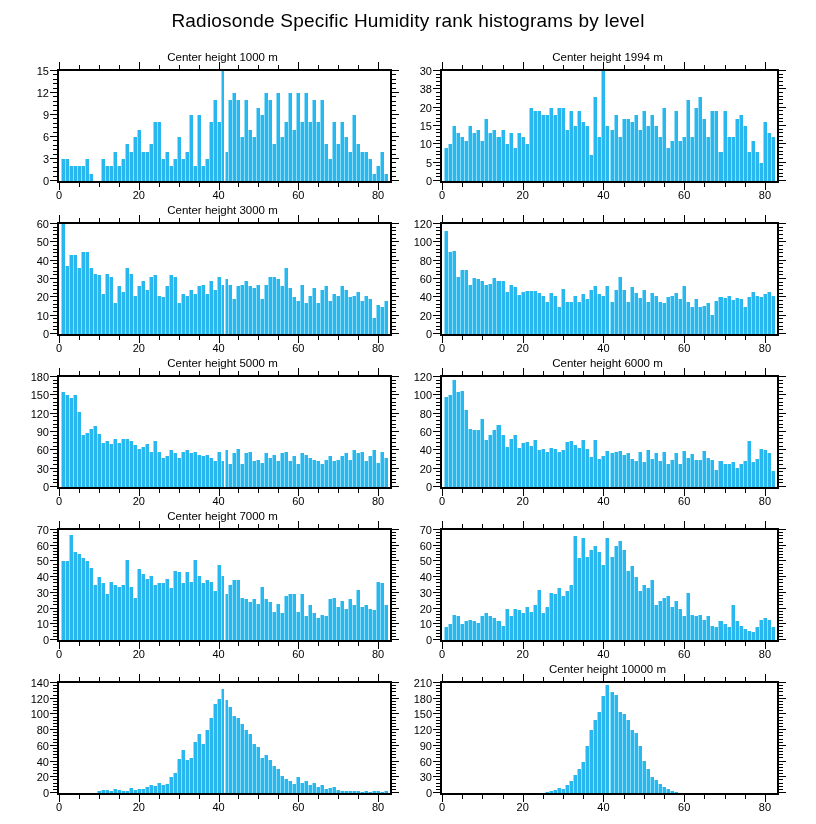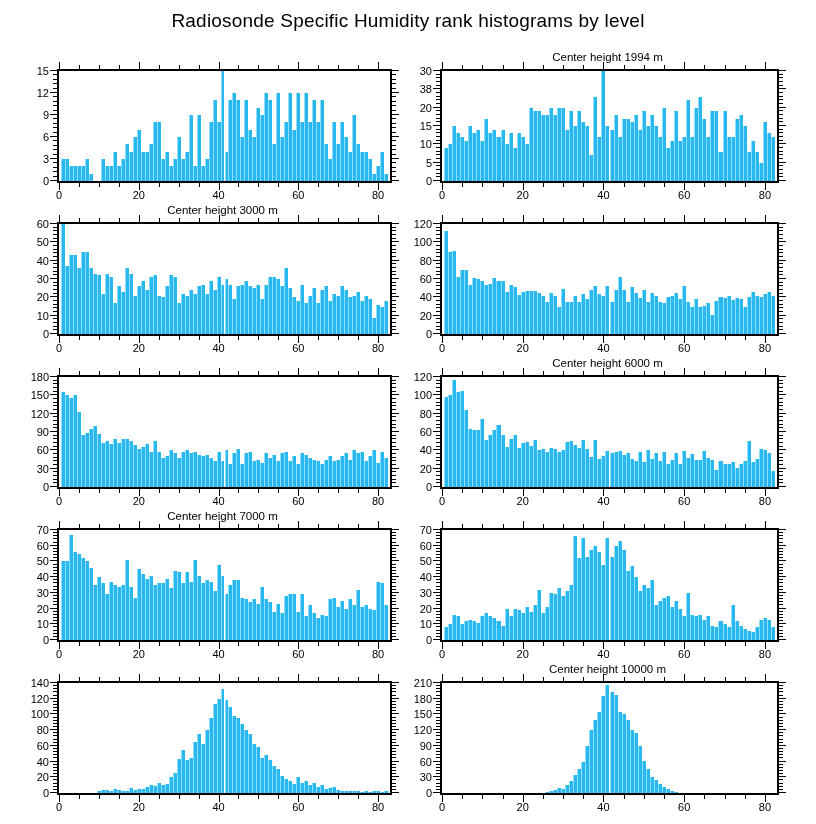--- a/index.html
+++ b/index.html
@@ -25,20 +25,21 @@
   .ylab{position:absolute;right:calc(100% + 10px);width:34px;text-align:right;
         font-size:11px;line-height:12px;height:12px;}
 </style>
 </head>
 <body>
 
 <div class="main-title">Radiosonde Specific Humidity rank histograms by level</div>
 
 <div id="charts">
   <div class="cell col-left">
+      <div class="sub-title">Center height 1000 m</div>
       <div class="frame">
         <div class="bar" style="left: 0.60241%; width: 1.20482%; height: 20%; background: rgb(41, 183, 240); border-left: 1px solid rgb(142, 222, 250);"></div>
         <div class="bar" style="left: 1.80723%; width: 1.20482%; height: 20%; background: rgb(41, 183, 240); border-left: 1px solid rgb(142, 222, 250);"></div>
         <div class="bar" style="left: 3.01205%; width: 1.20482%; height: 13.3333%; background: rgb(41, 183, 240); border-left: 1px solid rgb(142, 222, 250);"></div>
         <div class="bar" style="left: 4.21687%; width: 1.20482%; height: 13.3333%; background: rgb(41, 183, 240); border-left: 1px solid rgb(142, 222, 250);"></div>
         <div class="bar" style="left: 5.42169%; width: 1.20482%; height: 13.3333%; background: rgb(41, 183, 240); border-left: 1px solid rgb(142, 222, 250);"></div>
         <div class="bar" style="left: 6.62651%; width: 1.20482%; height: 13.3333%; background: rgb(41, 183, 240); border-left: 1px solid rgb(142, 222, 250);"></div>
         <div class="bar" style="left: 7.83133%; width: 1.20482%; height: 20%; background: rgb(41, 183, 240); border-left: 1px solid rgb(142, 222, 250);"></div>
         <div class="bar" style="left: 9.03614%; width: 1.20482%; height: 6.66667%; background: rgb(41, 183, 240); border-left: 1px solid rgb(142, 222, 250);"></div>
         <div class="bar" style="left: 12.6506%; width: 1.20482%; height: 20%; background: rgb(41, 183, 240); border-left: 1px solid rgb(142, 222, 250);"></div>
@@ -790,20 +791,21 @@
         <div class="tick ytick" style="bottom: 93.3333%; width: 4px; right: calc(100% + 2px);"></div>
         <div class="tick ytick" style="bottom: 93.3333%; width: 4px; left: calc(100% + 2px);"></div>
         <div class="tick ytick" style="bottom: 96.6667%; width: 4px; right: calc(100% + 2px);"></div>
         <div class="tick ytick" style="bottom: 96.6667%; width: 4px; left: calc(100% + 2px);"></div>
         <div class="tick ytick" style="bottom: 100%; width: 7px; right: calc(100% + 2px);"></div>
         <div class="tick ytick" style="bottom: 100%; width: 7px; left: calc(100% + 2px);"></div>
         <div class="ylab" style="bottom: calc(100% - 6px);">120</div>
       </div>
     </div>
   <div class="cell col-left">
+      <div class="sub-title">Center height 5000 m</div>
       <div class="frame">
         <div class="bar" style="left: 0.60241%; width: 1.20482%; height: 86.1111%; background: rgb(41, 183, 240); border-left: 1px solid rgb(142, 222, 250);"></div>
         <div class="bar" style="left: 1.80723%; width: 1.20482%; height: 83.3333%; background: rgb(41, 183, 240); border-left: 1px solid rgb(142, 222, 250);"></div>
         <div class="bar" style="left: 3.01205%; width: 1.20482%; height: 80.5556%; background: rgb(41, 183, 240); border-left: 1px solid rgb(142, 222, 250);"></div>
         <div class="bar" style="left: 4.21687%; width: 1.20482%; height: 83.3333%; background: rgb(41, 183, 240); border-left: 1px solid rgb(142, 222, 250);"></div>
         <div class="bar" style="left: 5.42169%; width: 1.20482%; height: 67.7778%; background: rgb(41, 183, 240); border-left: 1px solid rgb(142, 222, 250);"></div>
         <div class="bar" style="left: 6.62651%; width: 1.20482%; height: 47.2222%; background: rgb(41, 183, 240); border-left: 1px solid rgb(142, 222, 250);"></div>
         <div class="bar" style="left: 7.83133%; width: 1.20482%; height: 48.8889%; background: rgb(41, 183, 240); border-left: 1px solid rgb(142, 222, 250);"></div>
         <div class="bar" style="left: 9.03614%; width: 1.20482%; height: 52.7778%; background: rgb(41, 183, 240); border-left: 1px solid rgb(142, 222, 250);"></div>
         <div class="bar" style="left: 10.241%; width: 1.20482%; height: 55.5556%; background: rgb(41, 183, 240); border-left: 1px solid rgb(142, 222, 250);"></div>

